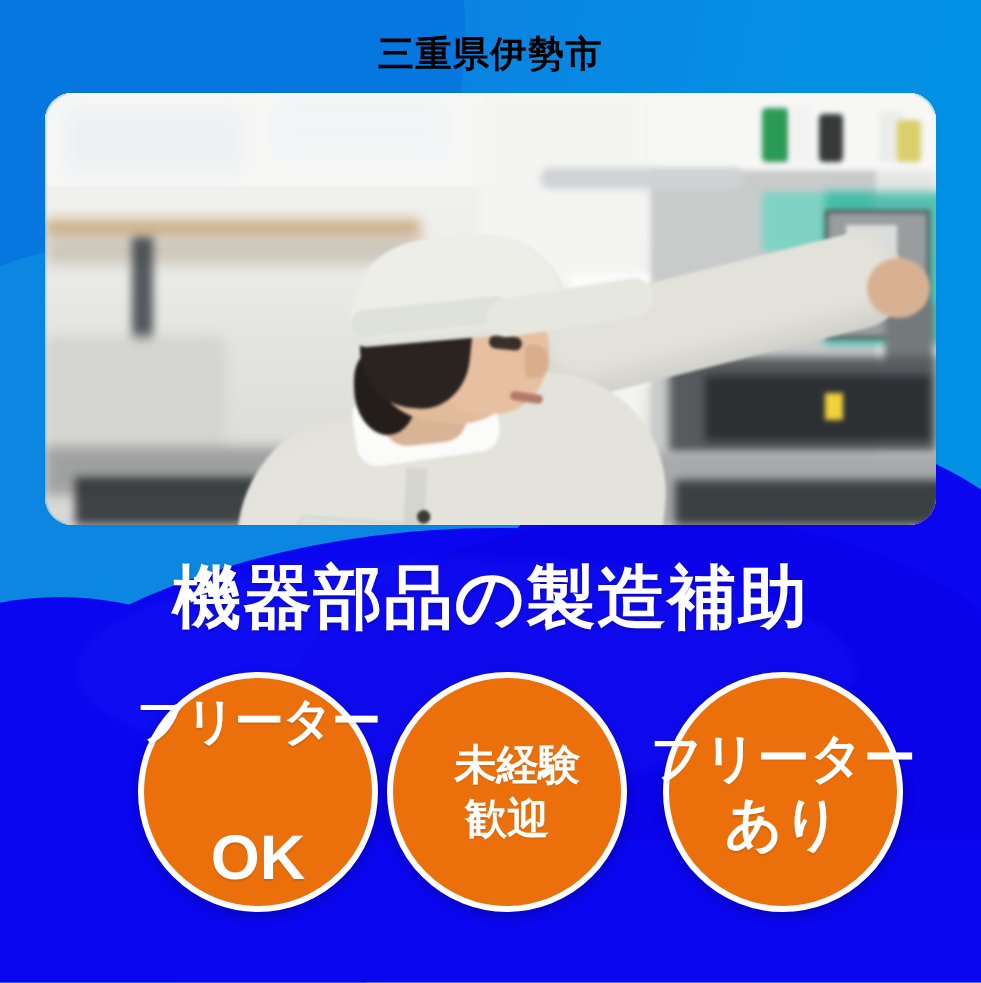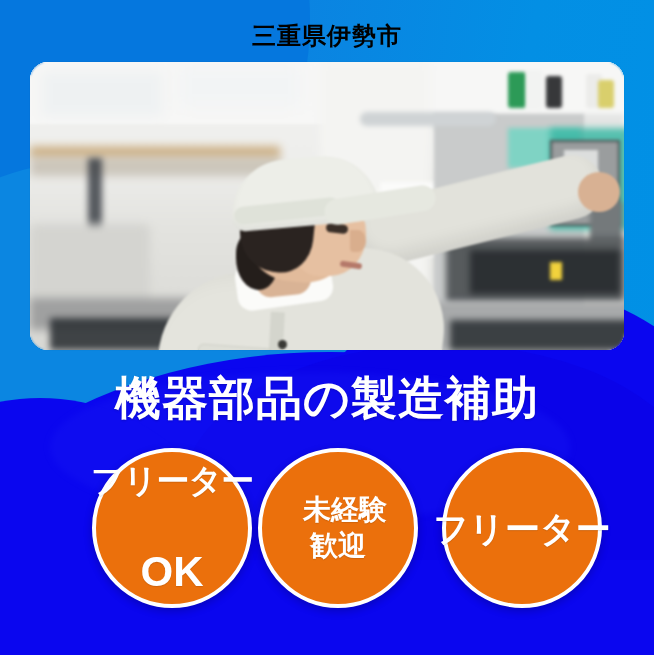--- a/index.html
+++ b/index.html
@@ -388,16 +388,17 @@
     <div class="badge b1">
       <span class="l1">フリーター</span>
       <span class="l2">OK</span>
     </div>
     <div class="badge b2">
       <span class="l1">未経験</span>
       <span class="l2">歓迎</span>
     </div>
     <div class="badge b3">
       <span class="l1">フリーター</span>
+      <span class="l2">あり</span>
     </div>
   </div>
 
 </div>
 
 </body></html>

